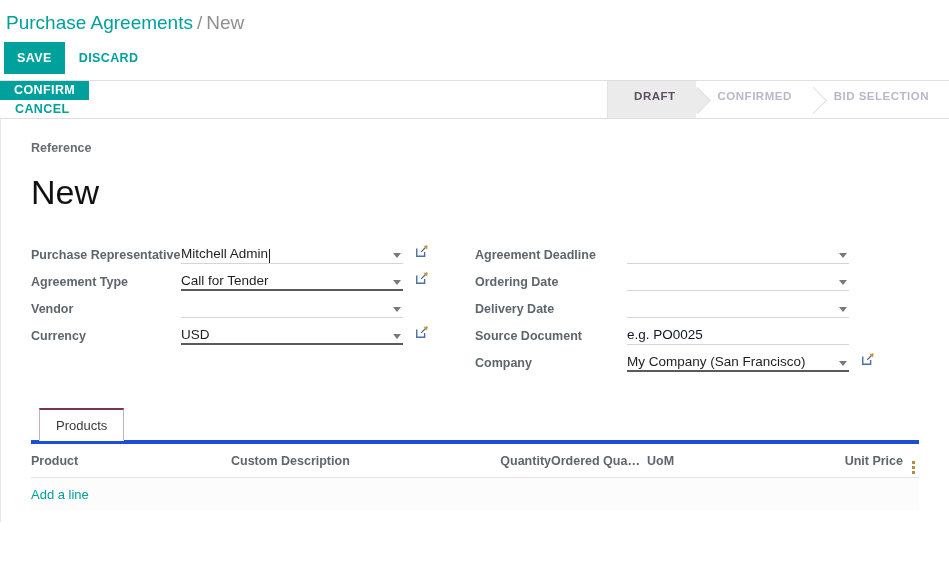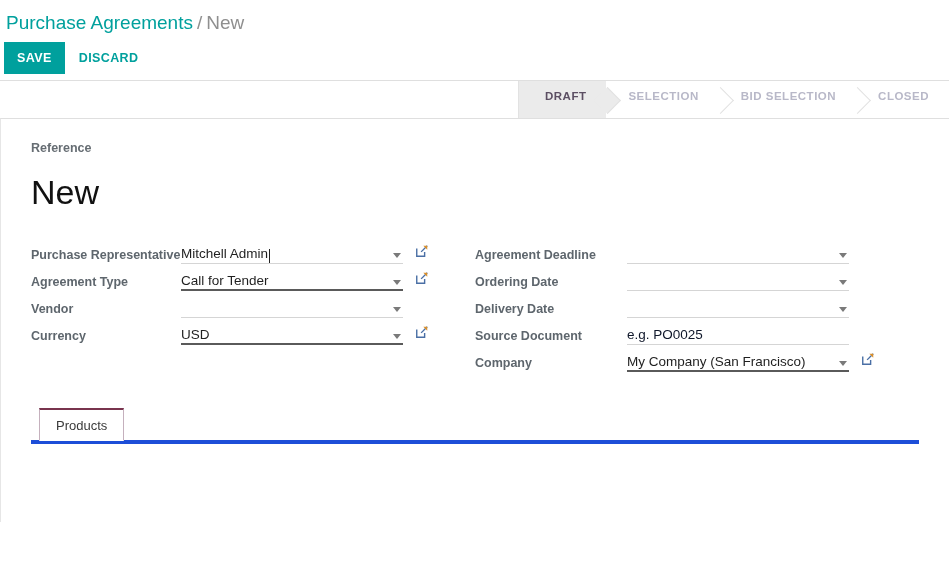--- a/index.html
+++ b/index.html
@@ -19,21 +19,21 @@
     white-space: nowrap;
   }
   .crumb-link { color: #00a09d; }
   .crumb-sep  { color: #8f8f8f; padding: 0 4px; }
   .crumb-cur  { color: #8f8f8f; }
 
   
   .btn-row {
     padding: 6px 0 6px 4px;
     display: flex;
-    align-items: flex-end;
+    align-items: flex-start;
     white-space: nowrap;
   }
   .btn-row.row2 {
     border-top: 1px solid #dfdfdf;
     padding: 0;
     height: 38px;
     position: relative;
     flex-direction: column;
   }
   .btn-solid {
@@ -261,27 +261,24 @@
 
 <div class="btn-row row2">
   <button class="btn-solid">CONFIRM</button>
   <button class="btn-flat">CANCEL</button>
 
   <div class="statusbar" id="statusbar">
       <div class="stat active">
         <span>DRAFT</span>
       </div>
       <div class="stat">
-        <span>SELECTION</span>
+        <span>CONFIRMED</span>
       </div>
       <div class="stat">
         <span>BID SELECTION</span>
-      </div>
-      <div class="stat">
-        <span>CLOSED</span>
       </div>
     </div>
 </div>
 
 <div class="sheet-bg">
   <div class="sheet">
 
     <div class="lbl-small">Reference</div>
     <div class="title-big">New</div>
 
@@ -400,16 +397,38 @@
             </div>
           </div>
         </div>
     </div>
 
     <div class="notebook">
       <div class="tabs" id="tabs">
           <div class="tab active">Products</div>
         </div>
 
+      <table class="ptable">
+        <thead>
+          <tr id="thead-row">
+              <th style="width: 200px;">Product</th>
+              <th style="width: 240px;">Custom Description</th>
+              <th class="num" style="width: 80px;">Quantity</th>
+              <th style="width: 96px;">Ordered Qua…</th>
+              <th style="width: 90px;">UoM</th>
+              <th class="num">Unit Price</th>
+              <th class="th-opt">
+                <span class="optcols"></span>
+              </th>
+            </tr>
+        </thead>
+        <tbody>
+          <tr class="addline-row">
+            <td colspan="7">
+              <span class="addline">Add a line</span>
+            </td>
+          </tr>
+        </tbody>
+      </table>
     </div>
 
   </div>
 </div>
 
 </body></html>

